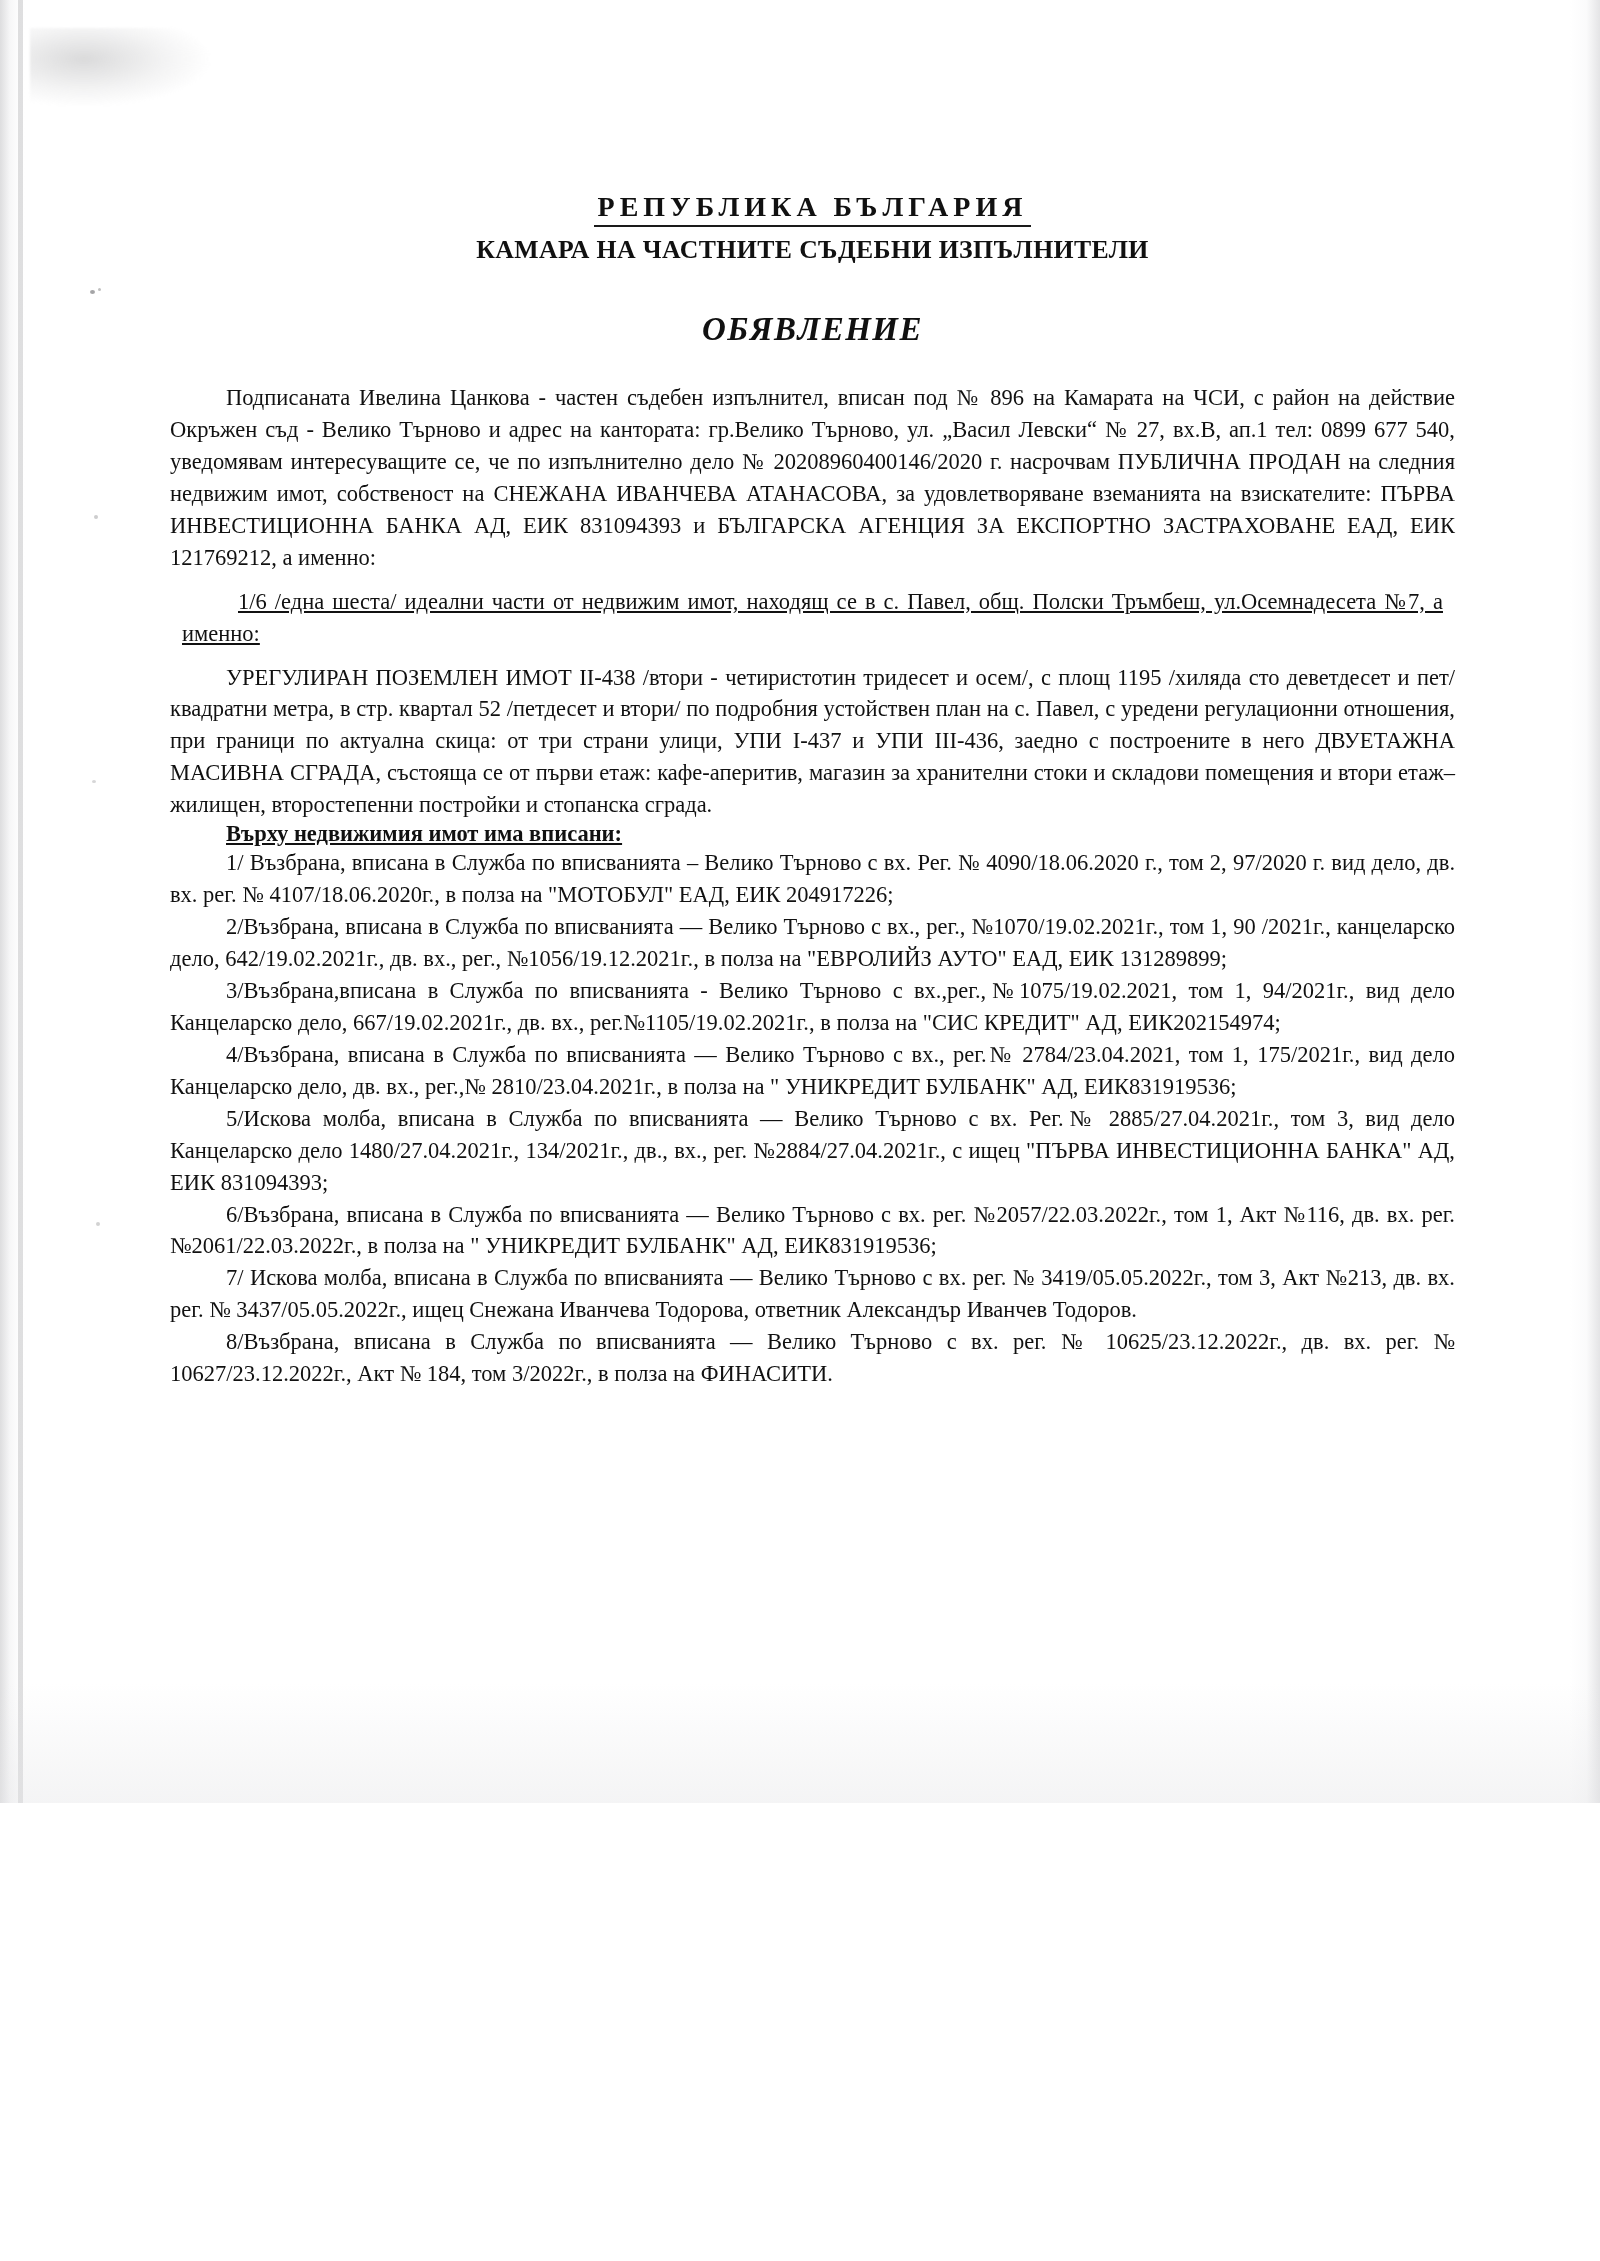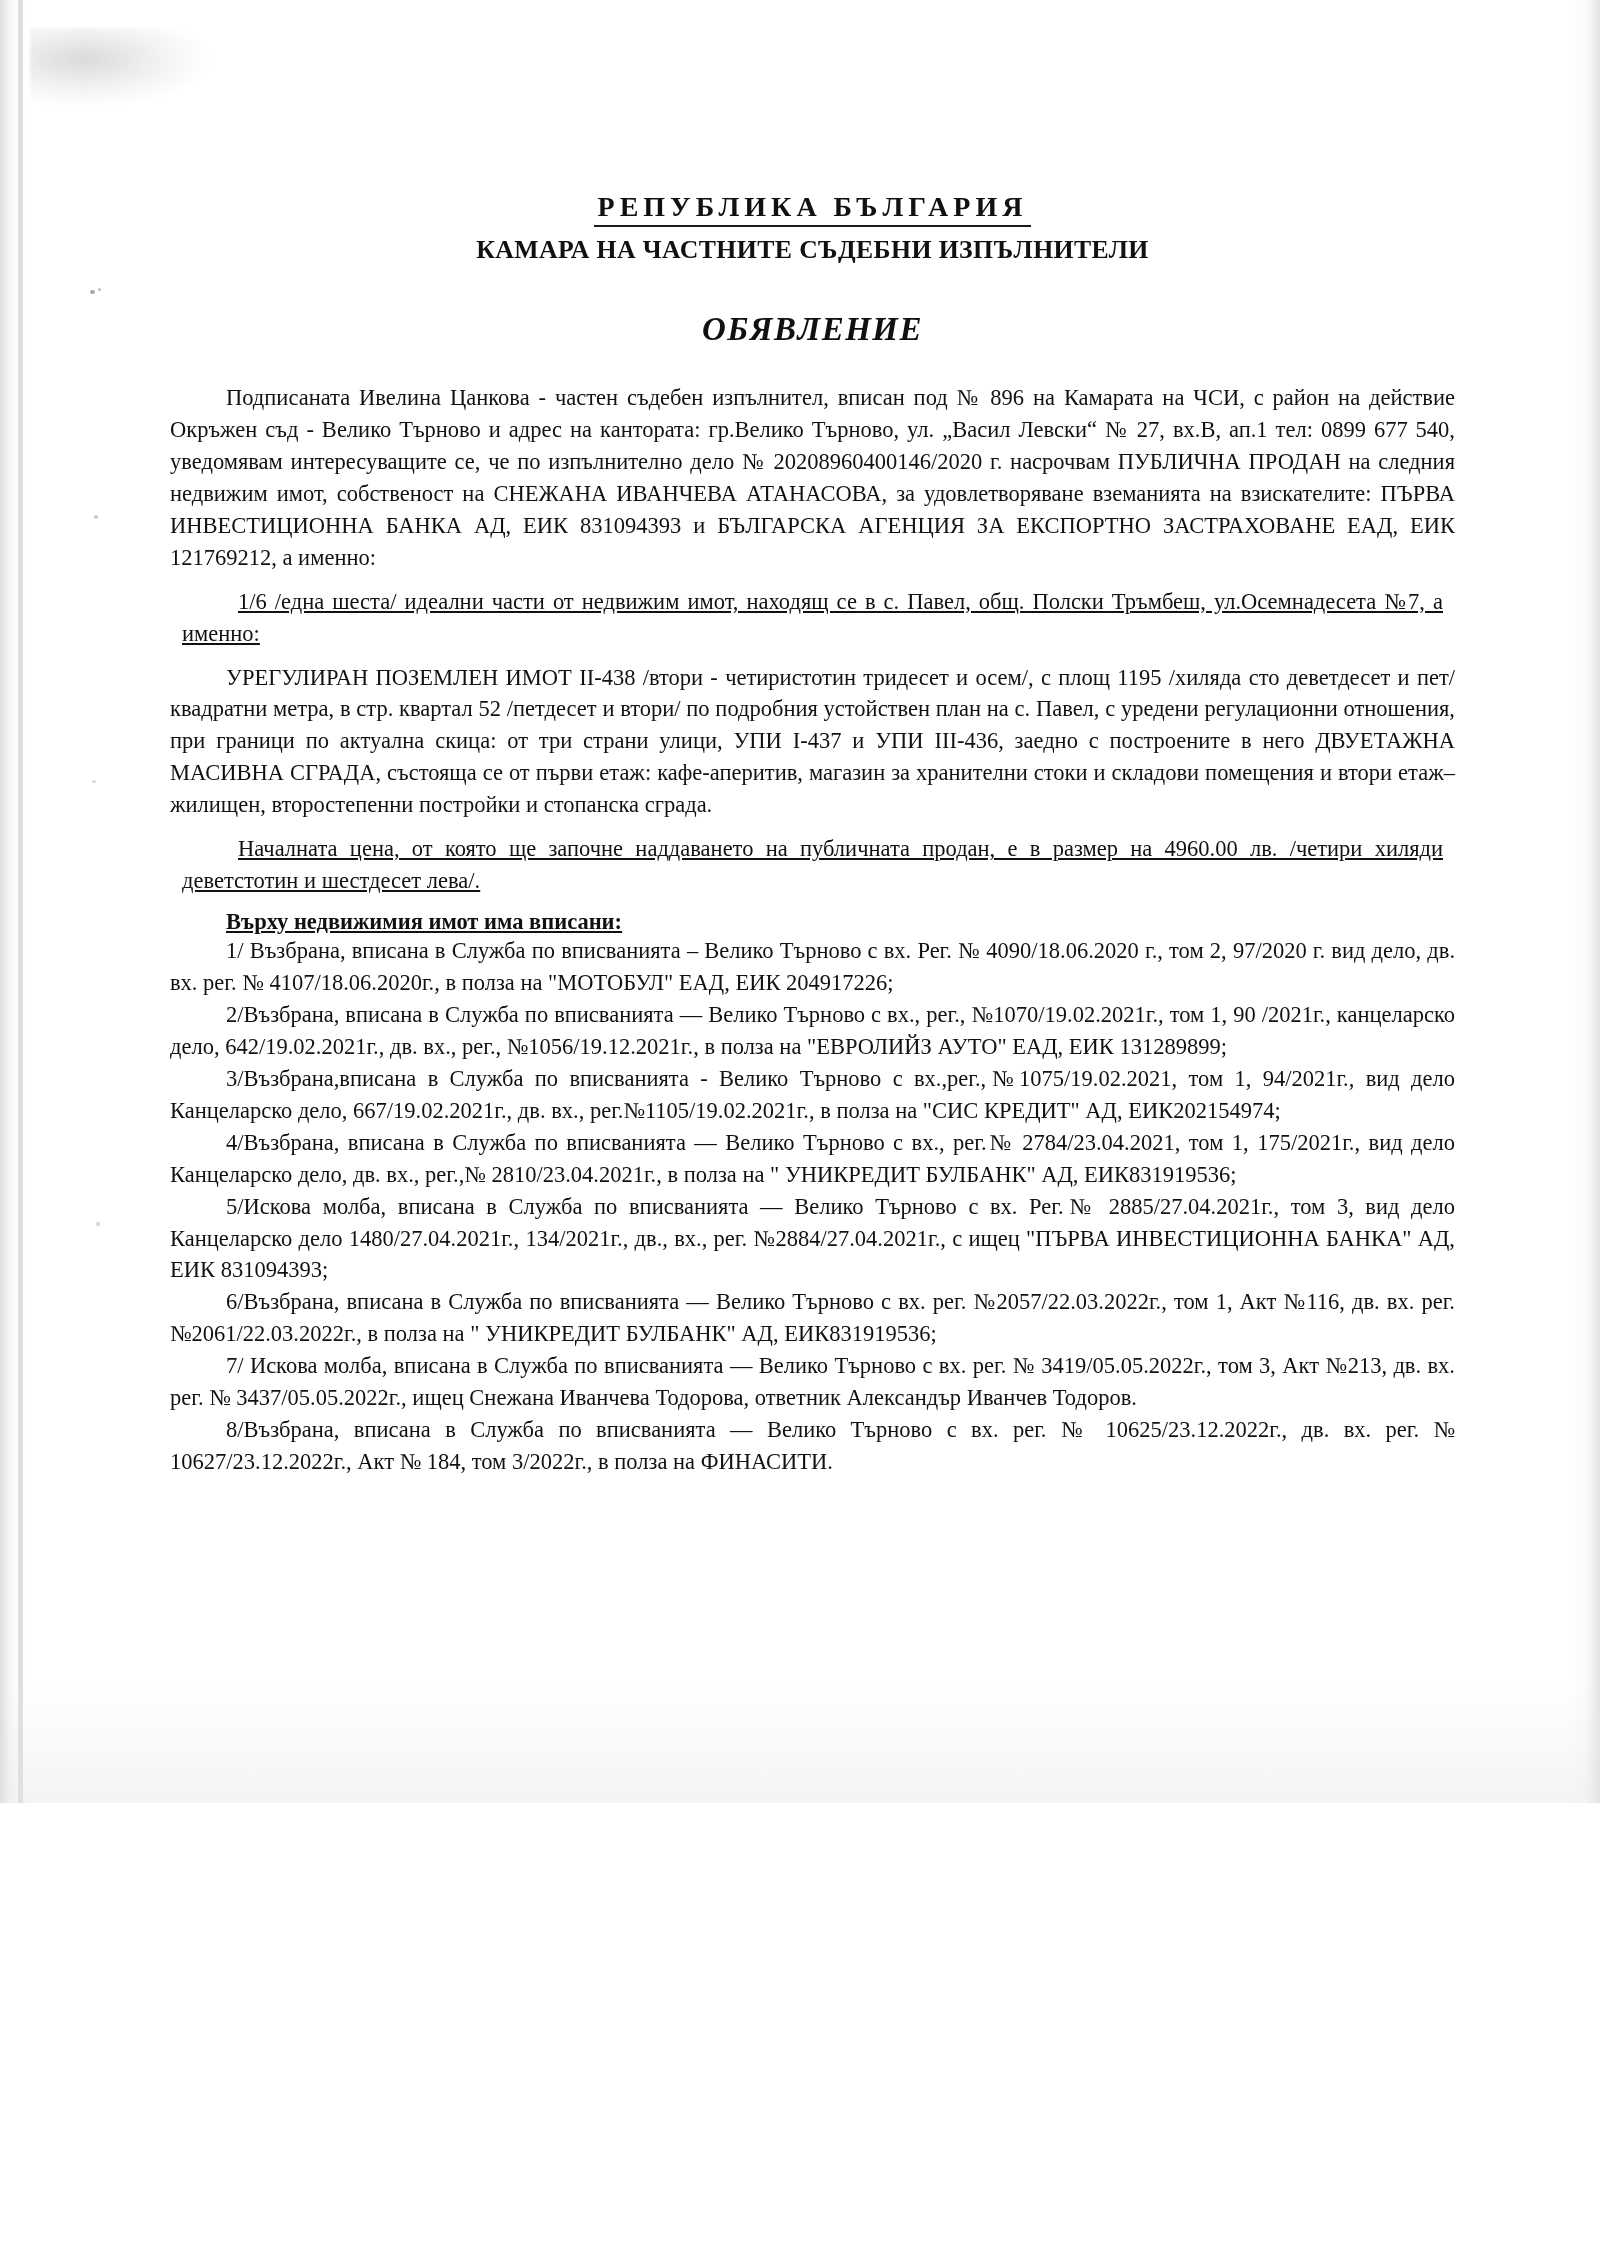--- a/index.html
+++ b/index.html
@@ -224,21 +224,20 @@
 
 
     <div class="intro-block">
       <p class="body">Подписаната Ивелина Цанкова - частен съдебен изпълнител, вписан под № 896 на Камарата на ЧСИ, с район на действие Окръжен съд - Велико Търново и адрес на кантората: гр.Велико Търново, ул. „Васил Левски“ № 27, вх.В, ап.1 тел: 0899 677 540, уведомявам интересуващите се, че по изпълнително дело № 20208960400146/2020 г. насрочвам ПУБЛИЧНА ПРОДАН на следния недвижим имот, собственост на СНЕЖАНА ИВАНЧЕВА АТАНАСОВА, за удовлетворяване вземанията на взискателите: ПЪРВА ИНВЕСТИЦИОННА БАНКА АД, ЕИК 831094393 и БЪЛГАРСКА АГЕНЦИЯ ЗА ЕКСПОРТНО ЗАСТРАХОВАНЕ ЕАД, ЕИК 121769212,  а именно:</p>
     </div>
 
     <p class="section-head gap-l">1/6 /една шеста/ идеални части от недвижим имот, находящ се в с. Павел, общ. Полски Тръмбеш, ул.Осемнадесета №7, а именно:</p>
 
     <p class="body">УРЕГУЛИРАН ПОЗЕМЛЕН ИМОТ II-438 /втори - четиристотин тридесет и осем/, с площ 1195 /хиляда сто деветдесет и пет/ квадратни метра, в стр. квартал 52 /петдесет и втори/ по подробния устойствен план на с. Павел, с уредени регулационни отношения, при граници по актуална скица: от три страни улици, УПИ I-437 и УПИ III-436, заедно с построените в него ДВУЕТАЖНА МАСИВНА СГРАДА,   състояща се от първи етаж: кафе-аперитив, магазин за хранителни стоки и складови помещения и втори етаж– жилищен, второстепенни постройки и стопанска сграда.</p>
 
-    <p class="section-head gap-l">Началната цена, от която ще започне наддаването на публичната продан, е в размер на 4960.00 лв. /четири хиляди деветстотин и шестдесет лева/.</p>
 
     <p class="encumb-head gap-m">Върху недвижимия имот има вписани:</p>
 
     <p class="enc-item gap-s">1/ Възбрана, вписана в Служба по вписванията – Велико Търново с вх. Рег. № 4090/18.06.2020 г., том 2, 97/2020 г. вид дело, дв. вх. рег. № 4107/18.06.2020г., в полза на "МОТОБУЛ" ЕАД, ЕИК 204917226;</p>
     <p class="enc-item gap-s">2/Възбрана, вписана в Служба по вписванията — Велико Търново с вх., рег., №1070/19.02.2021г., том 1, 90 /2021г., канцеларско дело,   642/19.02.2021г., дв. вх., рег., №1056/19.12.2021г., в полза на "ЕВРОЛИЙЗ АУТО" ЕАД, ЕИК 131289899;</p>
     <p class="enc-item gap-s">3/Възбрана,вписана в Служба по вписванията - Велико Търново с вх.,рег.,№1075/19.02.2021, том 1, 94/2021г., вид дело Канцеларско дело, 667/19.02.2021г., дв. вх., рег.№1105/19.02.2021г., в полза на "СИС КРЕДИТ" АД, ЕИК202154974;</p>
     <p class="enc-item gap-s">4/Възбрана, вписана в Служба по вписванията — Велико Търново с вх., рег.№ 2784/23.04.2021, том 1, 175/2021г., вид дело Канцеларско дело,  дв. вх., рег.,№ 2810/23.04.2021г., в полза на " УНИКРЕДИТ БУЛБАНК" АД, ЕИК831919536;</p>
     <p class="enc-item gap-s">5/Искова молба, вписана в Служба по вписванията — Велико Търново с вх. Рег.№ 2885/27.04.2021г., том 3, вид дело Канцеларско дело 1480/27.04.2021г., 134/2021г., дв., вх., рег. №2884/27.04.2021г., с ищец "ПЪРВА ИНВЕСТИЦИОННА  БАНКА" АД, ЕИК 831094393;</p>
     <p class="enc-item gap-s">6/Възбрана, вписана в Служба по вписванията — Велико Търново с вх. рег. №2057/22.03.2022г., том 1, Акт №116, дв. вх. рег. №2061/22.03.2022г., в полза на " УНИКРЕДИТ БУЛБАНК" АД, ЕИК831919536;</p>
     <p class="enc-item gap-s">7/ Искова молба, вписана в Служба по вписванията — Велико Търново с вх. рег. № 3419/05.05.2022г., том 3, Акт №213, дв. вх. рег. № 3437/05.05.2022г., ищец Снежана Иванчева Тодорова, ответник Александър Иванчев Тодоров.</p>

